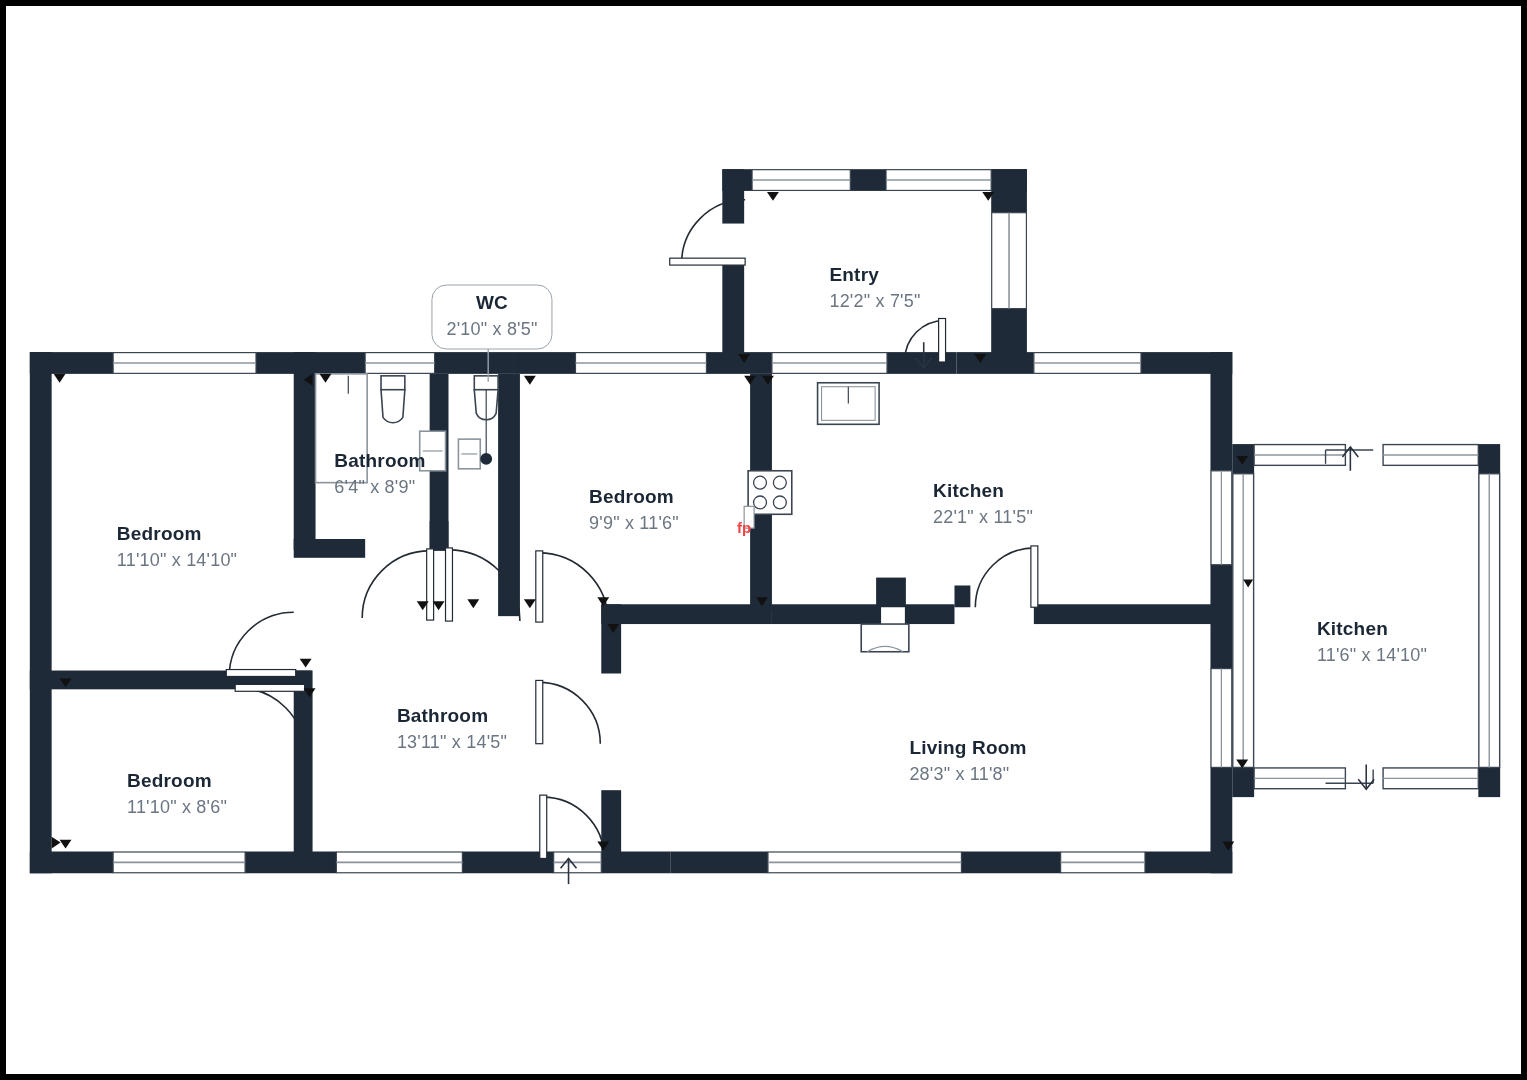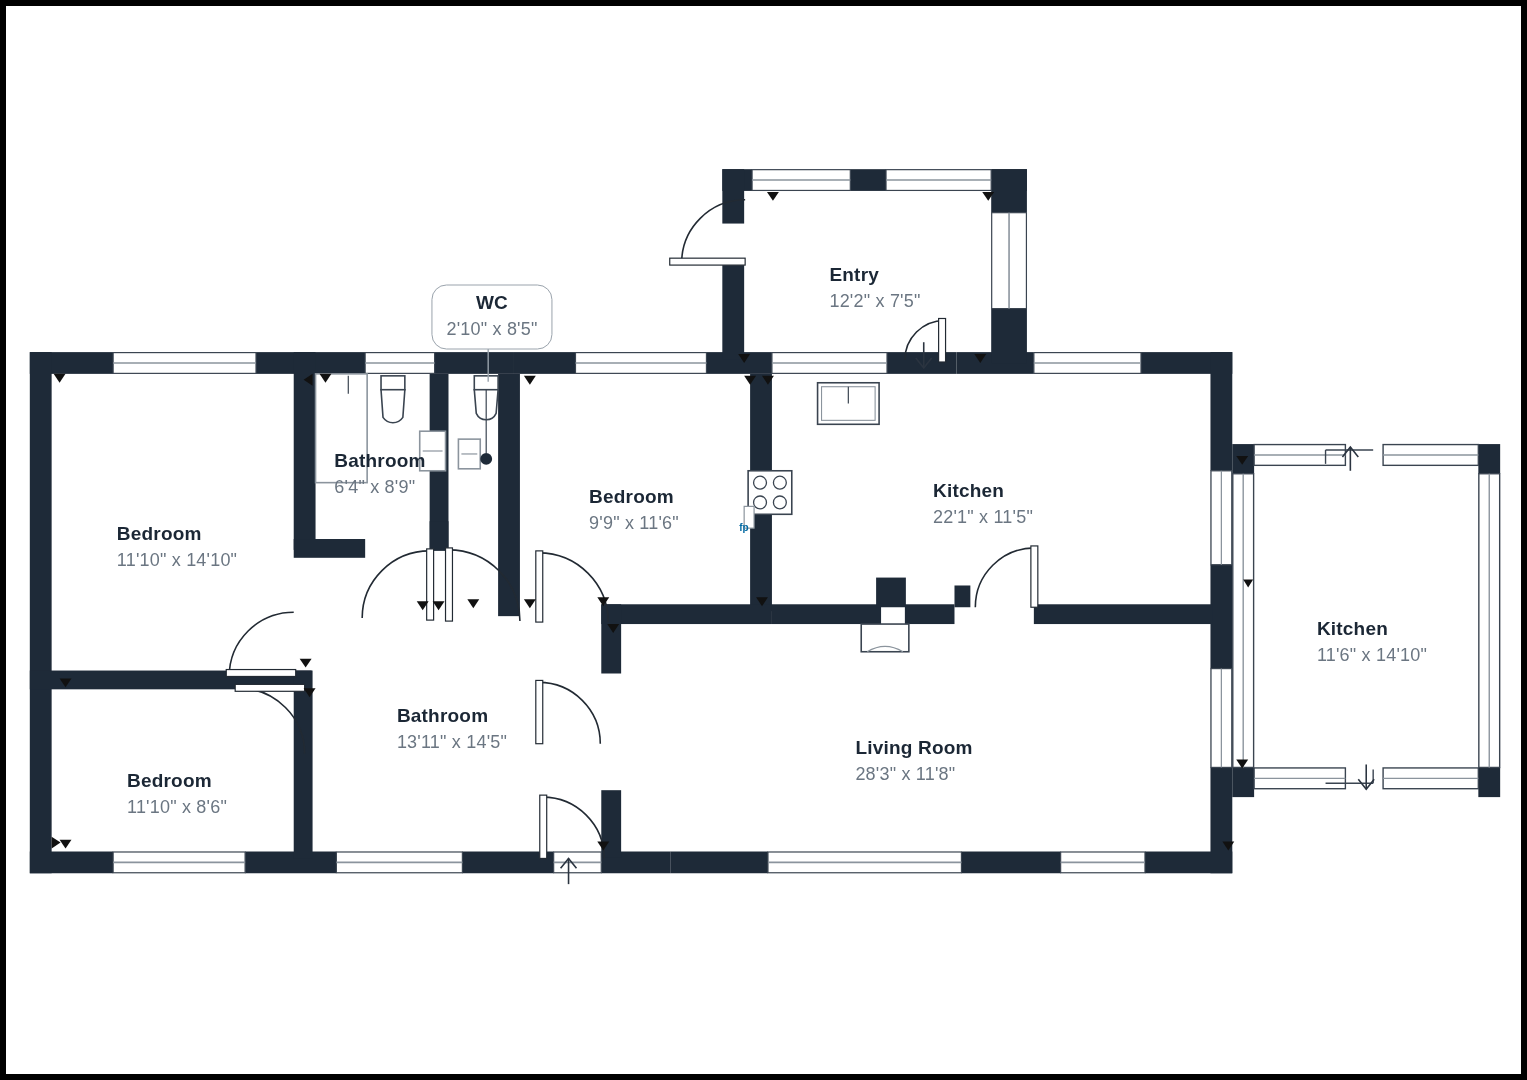--- a/index.html
+++ b/index.html
@@ -27,21 +27,21 @@
   }
   .callout{
     position:absolute;transform:translate(-50%,-50%);
     border:1.4px solid #9aa3ac;border-radius:15px;background:#ffffff;
     padding:5px 14px 8px 14px;text-align:center;
   }
   .callout .room-name{font-size:19px;}
   .callout .room-dims{font-size:18px;}
   .wm{
     position:absolute;left:738px;top:521px;transform:translate(-50%,-50%);
-    font-size:10px;color:#0369a1;font-weight:700;pointer-events:none;
+    font-size:15px;color:#ef4444;font-weight:700;pointer-events:none;
   }
 </style>
 </head>
 <body>
 
 <div id="page">
   <div id="canvaswrap">
 
     <svg id="plan" viewBox="0 0 1527 1080" preserveAspectRatio="none">
       <defs>
@@ -414,21 +414,21 @@
     <div class="room-label" style="left:869px;top:269px">
       <div class="room-name">Entry</div>
       <div class="room-dims">12'2" x 7'5"</div>
     </div>
 
     <div class="room-label" style="left:977px;top:485px">
       <div class="room-name">Kitchen</div>
       <div class="room-dims">22'1" x 11'5"</div>
     </div>
 
-    <div class="room-label" style="left:908px;top:742px">
+    <div class="room-label" style="left:962px;top:742px">
       <div class="room-name">Living Room</div>
       <div class="room-dims">28'3" x 11'8"</div>
     </div>
 
     <div class="room-label" style="left:1366px;top:623px">
       <div class="room-name">Kitchen</div>
       <div class="room-dims">11'6" x 14'10"</div>
     </div>
 
     <div class="wm">fp</div>

